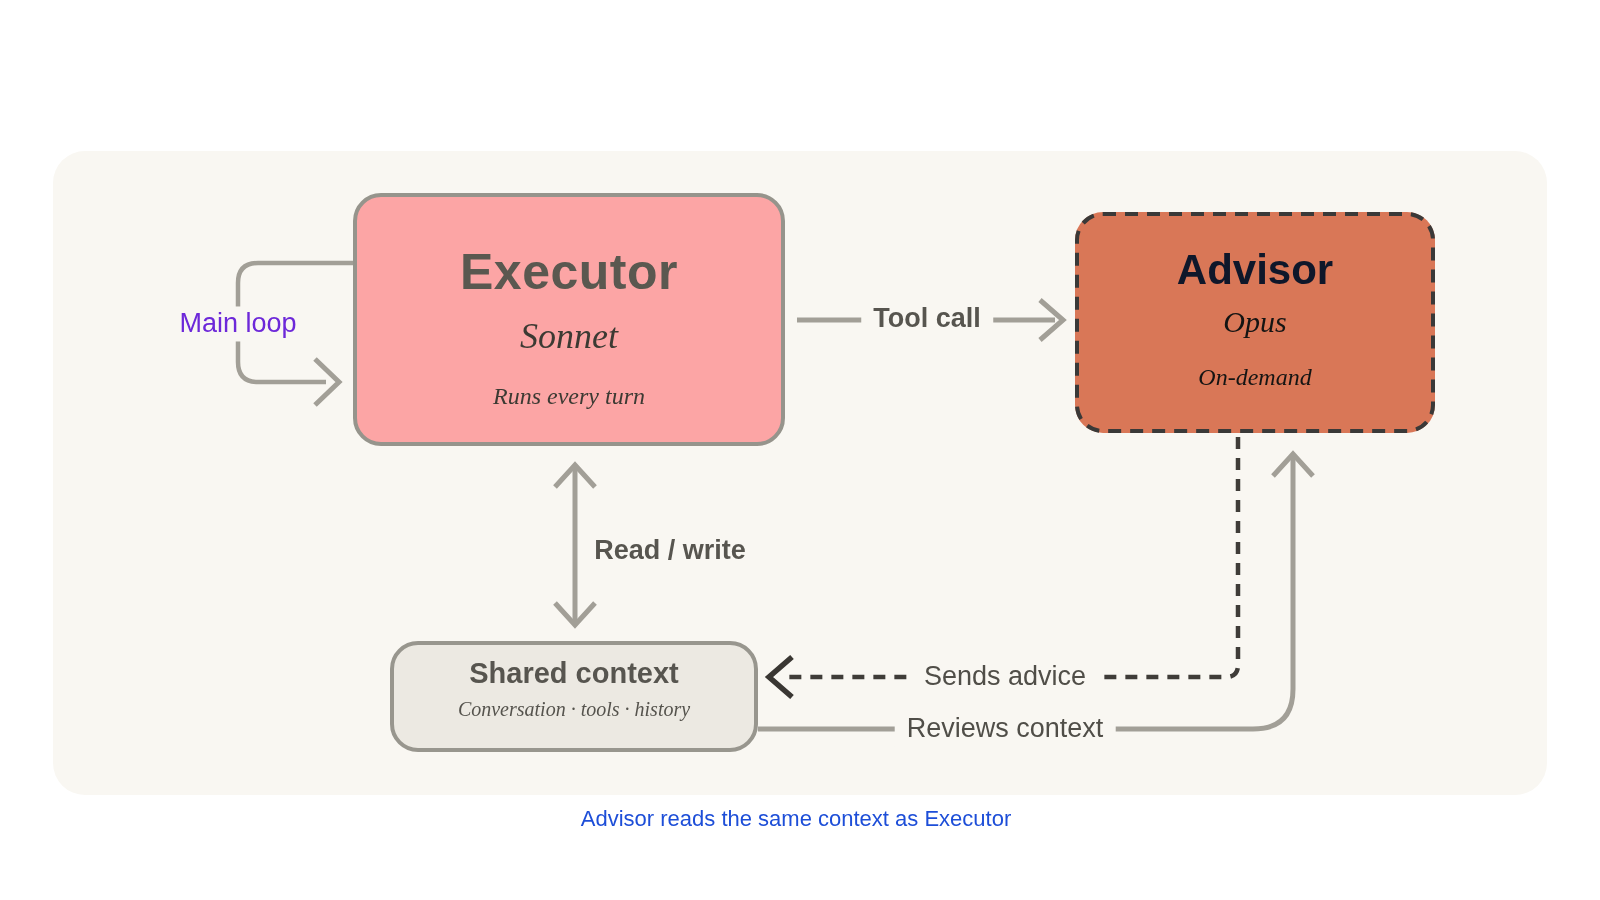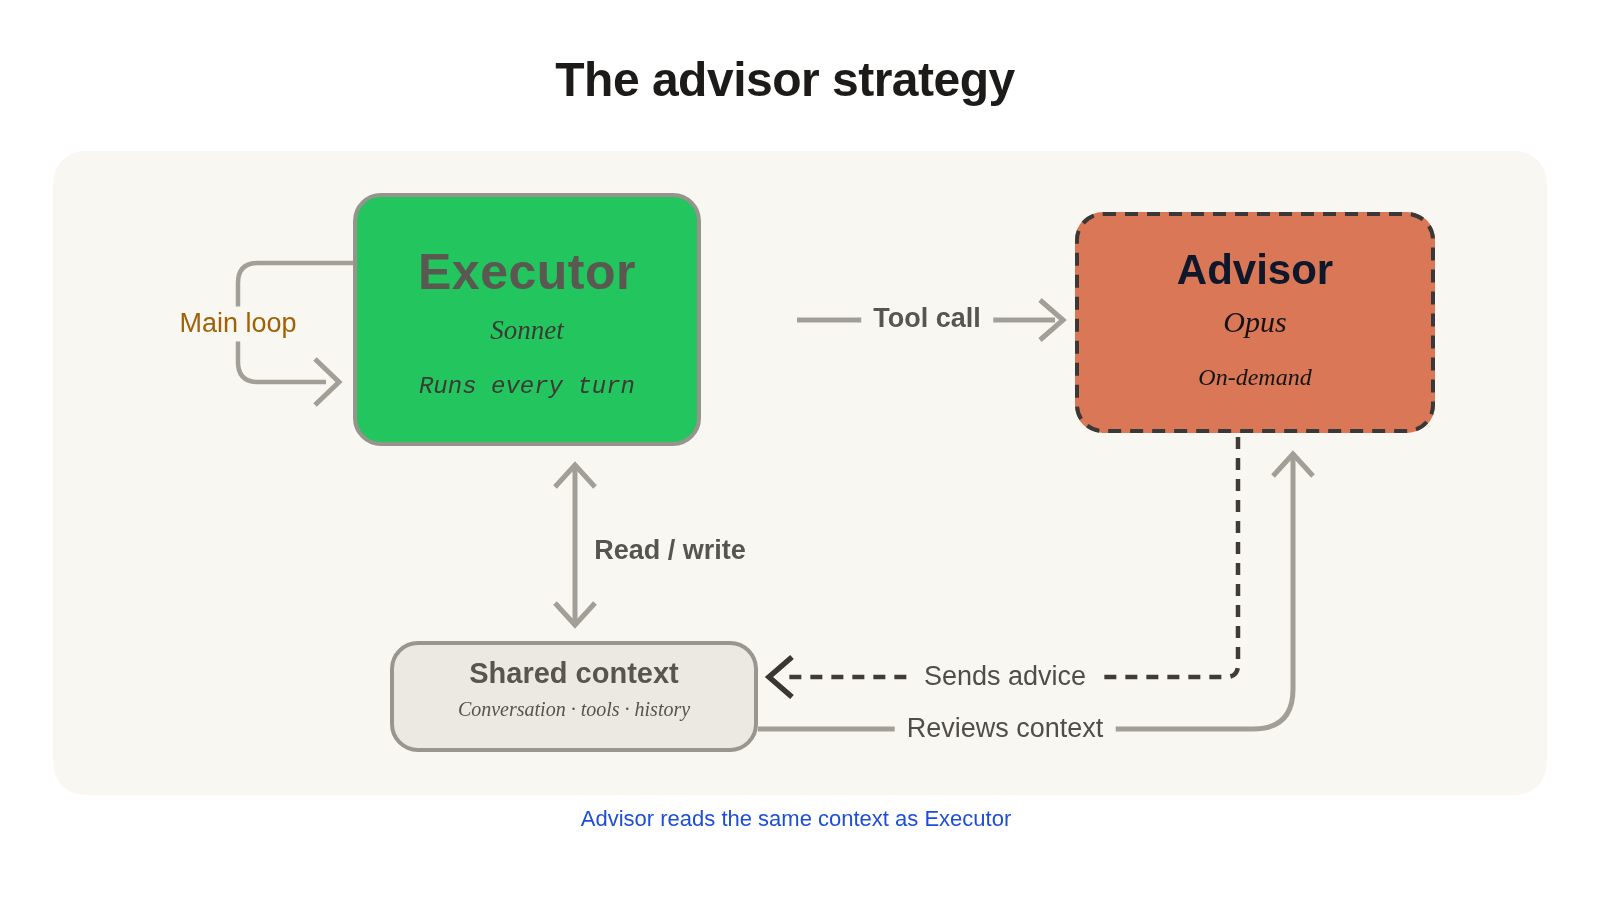--- a/index.html
+++ b/index.html
@@ -32,28 +32,28 @@
   .arrows {
     position: absolute;
     left: 0; top: 0;
     width: 1600px; height: 900px;
     pointer-events: none;
   }
   .node { position: absolute; box-sizing: border-box; }
   .node .line { position: absolute; left: 0; right: 0; text-align: center; white-space: nowrap; }
 
   .node-executor {
-    left: 353px; top: 193px; width: 348px; height: 253px;
-    background: #22c55e;
+    left: 353px; top: 193px; width: 432px; height: 253px;
+    background: #fca5a5;
     border: 4px solid #96948c;
     border-radius: 28px;
   }
   .node-executor .t-title { top: 46px;  font-size: 50px; font-weight: 700; color: #5a5850; letter-spacing: 0.5px; }
-  .node-executor .t-model { top: 118px; font-size: 27px; font-style: italic; font-family: "Liberation Serif", serif; color: #3c3a33; }
-  .node-executor .t-note  { top: 176px; font-size: 24px; font-style: italic; font-family: Liberation Mono, monospace; color: #3c3a33; }
+  .node-executor .t-model { top: 118px; font-size: 36px; font-style: italic; font-family: "Liberation Serif", serif; color: #3c3a33; }
+  .node-executor .t-note  { top: 186px; font-size: 24px; font-style: italic; font-family: Liberation Serif, serif; color: #3c3a33; }
 
   .node-advisor {
     left: 1075px; top: 212px; width: 360px; height: 221px;
     background: #d97757;
     border-radius: 28px;
   }
   .node-advisor svg { position: absolute; left: 0; top: 0; }
   .node-advisor .t-title { top: 34px;  font-size: 42px; font-weight: 700; color: #0f172a; }
   .node-advisor .t-model { top: 93px;  font-size: 30px; font-style: italic; font-family: "Liberation Serif", serif; color: #141413; }
   .node-advisor .t-note  { top: 152px; font-size: 24px; font-style: italic; font-family: "Liberation Serif", serif; color: #141413; }
@@ -69,41 +69,40 @@
 
   .edge-label {
     position: absolute;
     transform: translate(-50%, -50%);
     background: #f9f7f2;
     padding: 2px 12px;
     white-space: nowrap;
     font-size: 27px;
     line-height: 1.15;
   }
-  .lbl-main-loop       { left: 238px;  top: 324px; color: #a16207; font-weight: 400; }
+  .lbl-main-loop       { left: 238px;  top: 324px; color: #6d28d9; font-weight: 400; }
   .lbl-tool-call       { left: 927px;  top: 319px; color: #57554f; font-weight: 700; }
   .lbl-read-write      { left: 670px;  top: 551px; color: #57554f; font-weight: 700; }
   .lbl-sends-advice    { left: 1005px; top: 677px; color: #504e48; font-weight: 400; }
   .lbl-reviews-context { left: 1005px; top: 729px; color: #504e48; font-weight: 400; }
 
   .caption {
     position: absolute;
     left: 796px; top: 806px;
     transform: translateX(-50%);
     font-size: 22px;
     color: #1d4ed8;
     white-space: nowrap;
   }
 </style>
 </head>
 <body>
 
 <div class="stage">
 
-  <h1 class="page-title">The advisor strategy</h1>
 
   <div class="panel"></div>
 
   <svg class="arrows" viewBox="0 0 1600 900" xmlns="http://www.w3.org/2000/svg">
 
     <path d="M353 263 H258 Q238 263 238 283 V362 Q238 382 258 382 H326" fill="none" stroke="#a29f97" stroke-width="4.5"></path>
     <polyline points="315,359 339,382 315,405" fill="none" stroke="#a29f97" stroke-width="5"></polyline>
 
     <path d="M797 320 H1055" fill="none" stroke="#a29f97" stroke-width="5"></path>
     <polyline points="1040,300 1063,320 1040,340" fill="none" stroke="#a29f97" stroke-width="5"></polyline>

